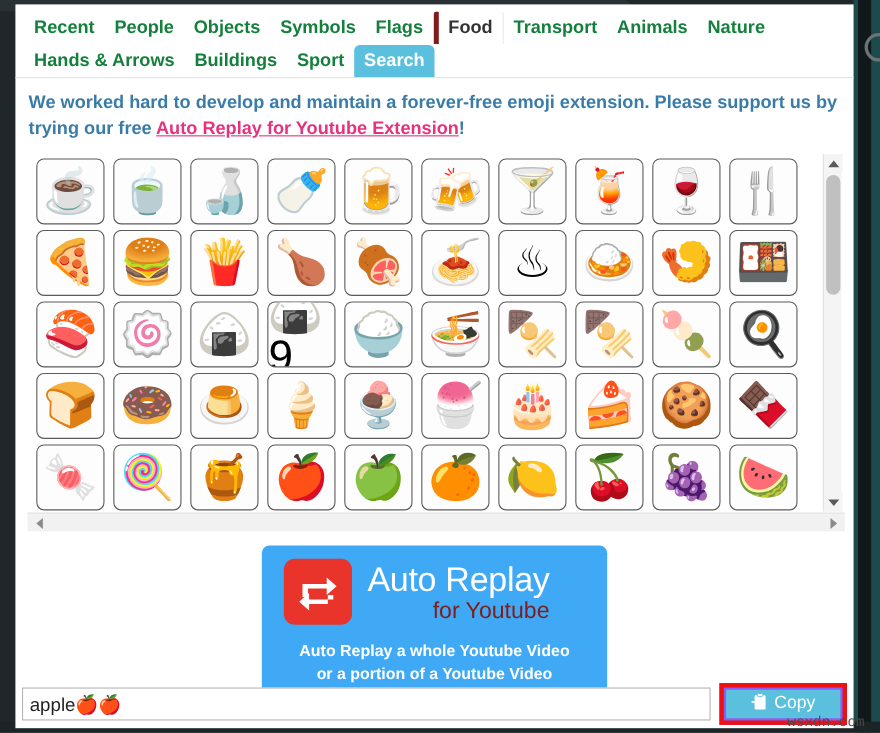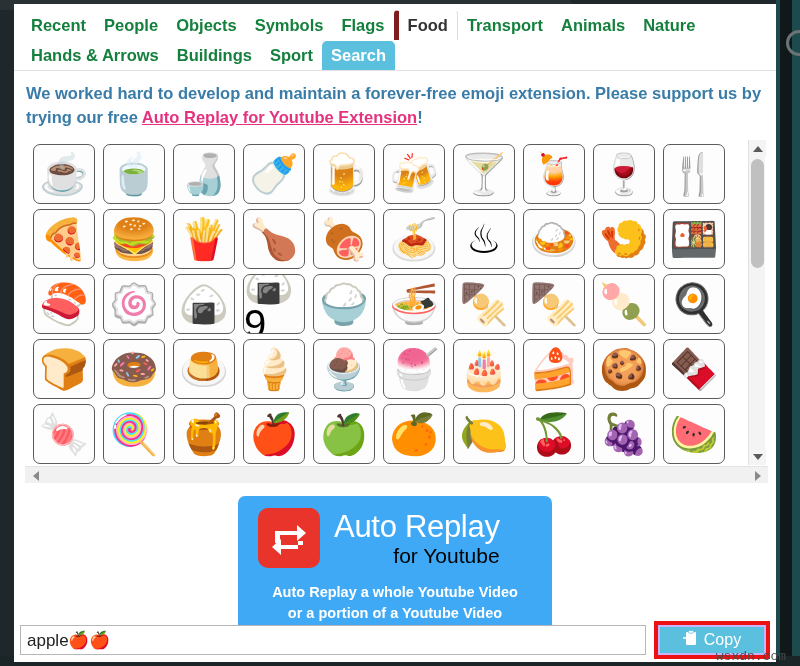--- a/index.html
+++ b/index.html
@@ -240,21 +240,21 @@
     flex: none;
   }
   .banner-title-wrap { line-height: 1.0; }
   .banner-title {
     font-size: 31px;
     color: #ffffff;
     letter-spacing: -0.3px;
   }
   .banner-sub {
     font-size: 21px;
-    color: #000000;
+    color: #7f1d1d;
     margin-top: 3px;
     margin-left: 44px;
   }
   .banner-desc {
     margin-top: 14px;
     text-align: center;
     color: #ffffff;
     font-size: 14.5px;
     font-weight: bold;
     line-height: 21px;
@@ -279,21 +279,21 @@
     color: #222222;
     padding: 0 6px;
     font-family: "Liberation Sans", sans-serif;
     outline: none;
   }
   .copy-highlight {
     position: relative;
     margin-left: 8px;
     border: 4px solid #ee1111;
     padding: 2px;
-    background: #c4b5fd;
+    background: #8b5cf6;
   }
   .copybtn {
     display: flex;
     align-items: center;
     justify-content: center;
     gap: 6px;
     width: 104px; height: 26px;
     background: #5bc0de;
     color: #ffffff;
     border: none;

